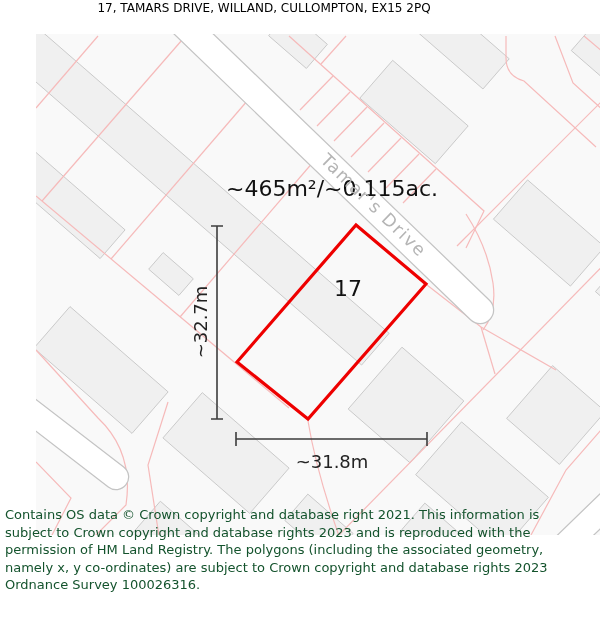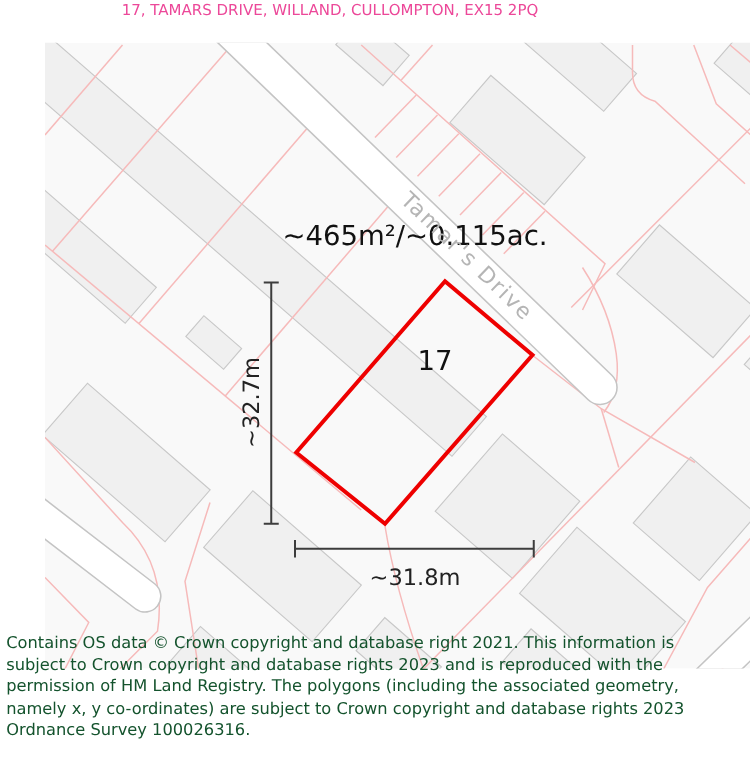--- a/index.html
+++ b/index.html
@@ -4,21 +4,21 @@
 <style>
   html,body{margin:0;padding:0;}
   body{
     width:600px;height:625px;position:relative;overflow:hidden;
     background:#ffffff;
     font-family:"DejaVu Sans","Liberation Sans",sans-serif;
     -webkit-font-smoothing:antialiased;
   }
   .title-block{
     position:absolute;top:1px;left:0;width:528px;
-    text-align:center;color:#ec4899;
+    text-align:center;color:#000000;
   }
   .title-line{font-size:12px;line-height:15px;white-space:nowrap;}
   .map-wrap{
     position:absolute;top:34px;left:0;width:600px;height:501px;overflow:hidden;padding-left:36px;
   }
   svg{display:block;}
   svg text{font-family:"DejaVu Sans","Liberation Sans",sans-serif;}
   .map-label{font-size:22px;fill:#111;}
   .dim-label{font-size:18px;fill:#222;}
   .road-label{font-size:17.5px;letter-spacing:1.5px;}

